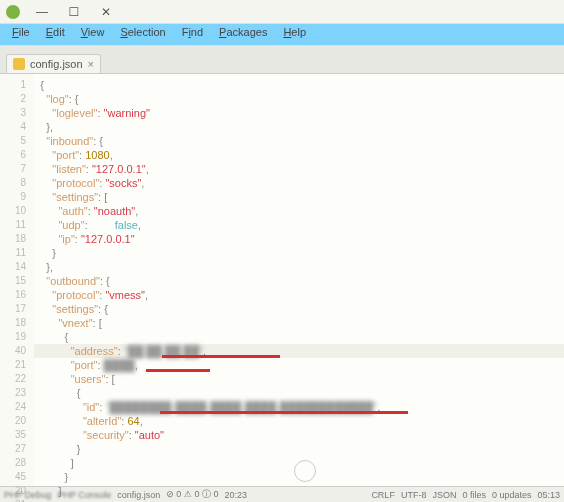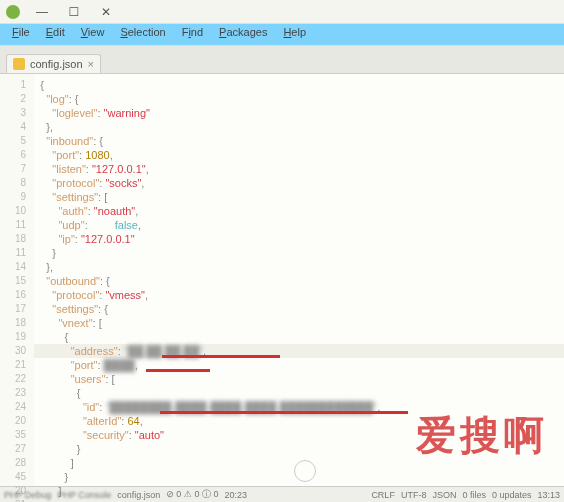--- a/index.html
+++ b/index.html
@@ -86,21 +86,21 @@
       <div>10</div>
       <div>11</div>
       <div>18</div>
       <div>11</div>
       <div>14</div>
       <div>15</div>
       <div>16</div>
       <div>17</div>
       <div>18</div>
       <div>19</div>
-      <div>30</div>
+      <div>40</div>
       <div>21</div>
       <div>22</div>
       <div>23</div>
       <div>24</div>
       <div>20</div>
       <div>35</div>
       <div>27</div>
       <div>28</div>
       <div>45</div>
       <div>20</div>
@@ -131,31 +131,30 @@
     <div class="line">            <span class="s-key">"users"</span><span class="s-punc">: [</span></div>
     <div class="line">              <span class="s-punc">{</span></div>
     <div class="line">                <span class="s-key">"id"</span><span class="s-punc">: </span><span class="s-str2 blurtext">"████████-████-████-████-████████████"</span><span class="s-punc">,</span><div class="redact" style="left:126px;width:248px;top:11px;"></div></div>
     <div class="line">                <span class="s-key">"alterId"</span><span class="s-punc">: </span><span class="s-num">64</span><span class="s-punc">,</span></div>
     <div class="line">                <span class="s-key">"security"</span><span class="s-punc">: </span><span class="s-str2">"auto"</span></div>
     <div class="line">              <span class="s-punc">}</span></div>
     <div class="line">            <span class="s-punc">]</span></div>
     <div class="line">          <span class="s-punc">}</span></div>
     <div class="line">        <span class="s-punc">]</span></div>
     <div class="line"><span></span></div>
-    <div class="watermark">爱搜啊</div>
     <div class="split-circle"></div>
   </div>
 </div>
 
 <div class="statusbar">
   <span class="seg blurseg">PHP Debug</span>
   <span class="seg blurseg">PHP Console</span>
   <span class="seg">config.json</span>
   <span class="seg">⊘ 0 ⚠ 0 ⓘ 0</span>
   <span class="seg">20:23</span>
   <span class="spacer"></span>
   <span class="seg">CRLF</span>
   <span class="seg">UTF-8</span>
   <span class="seg">JSON</span>
   <span class="seg">0 files</span>
   <span class="seg">0 updates</span>
-  <span class="seg">13:13</span>
+  <span class="seg">05:13</span>
 </div>
 
 </body></html>

